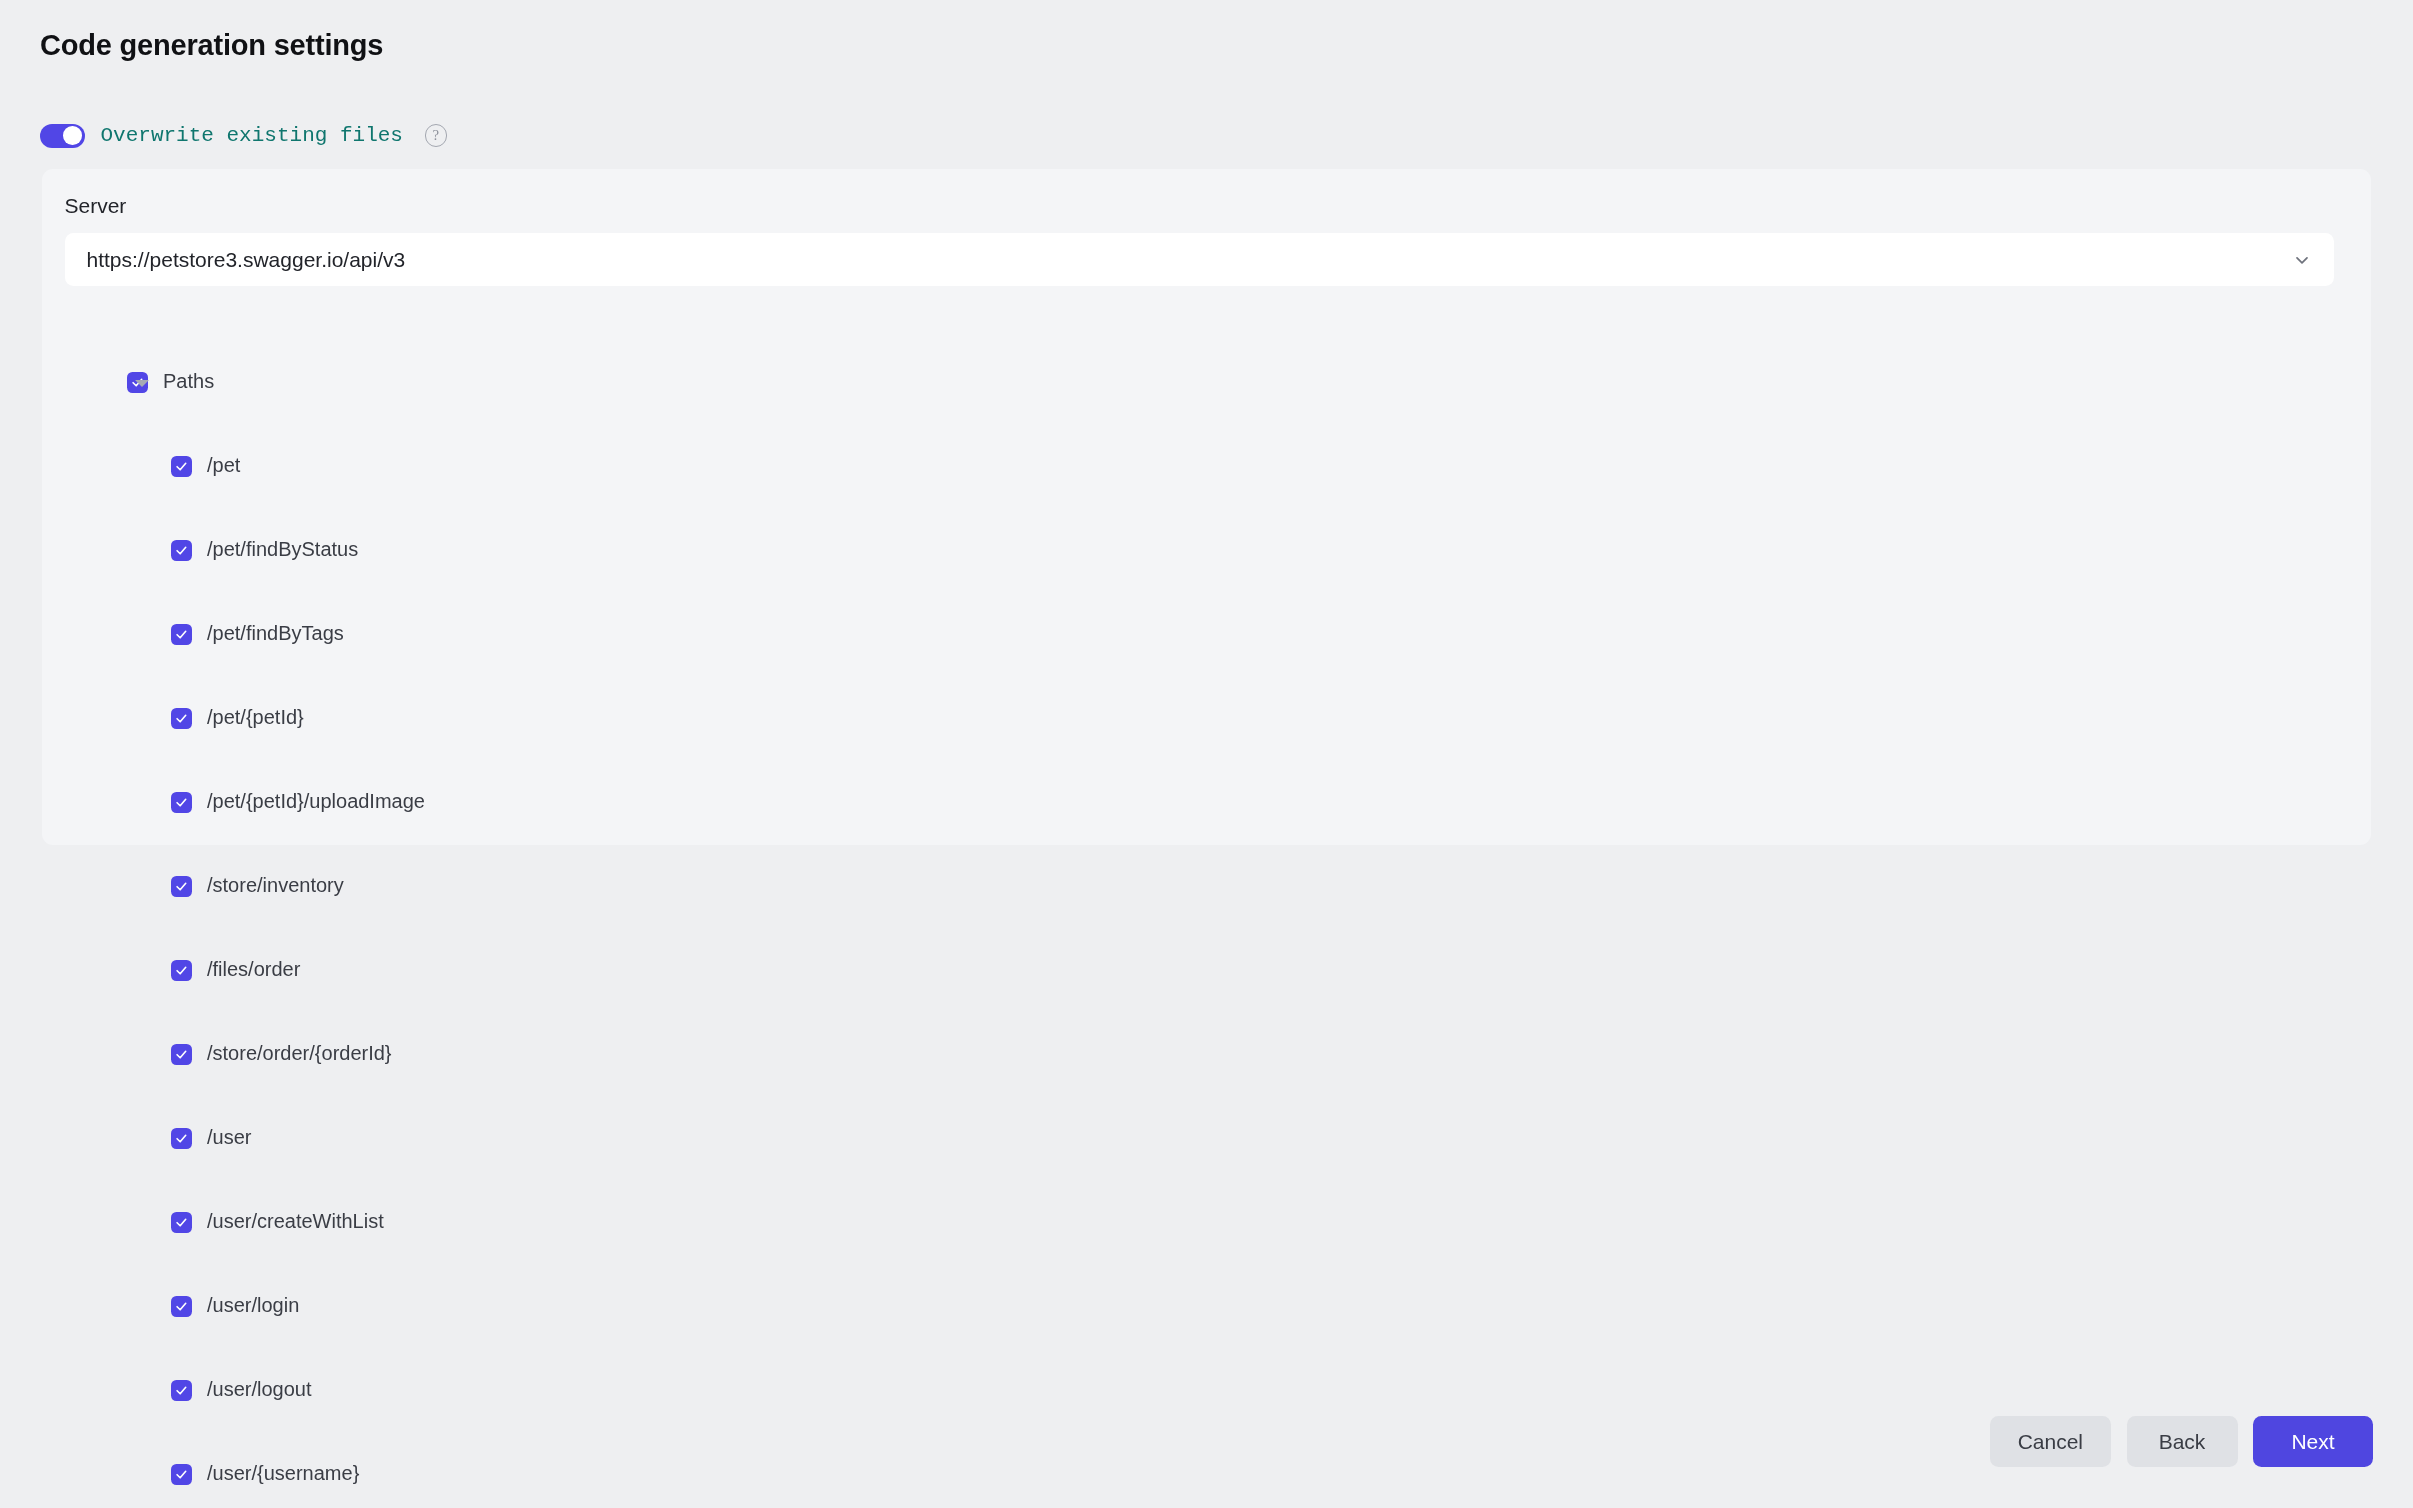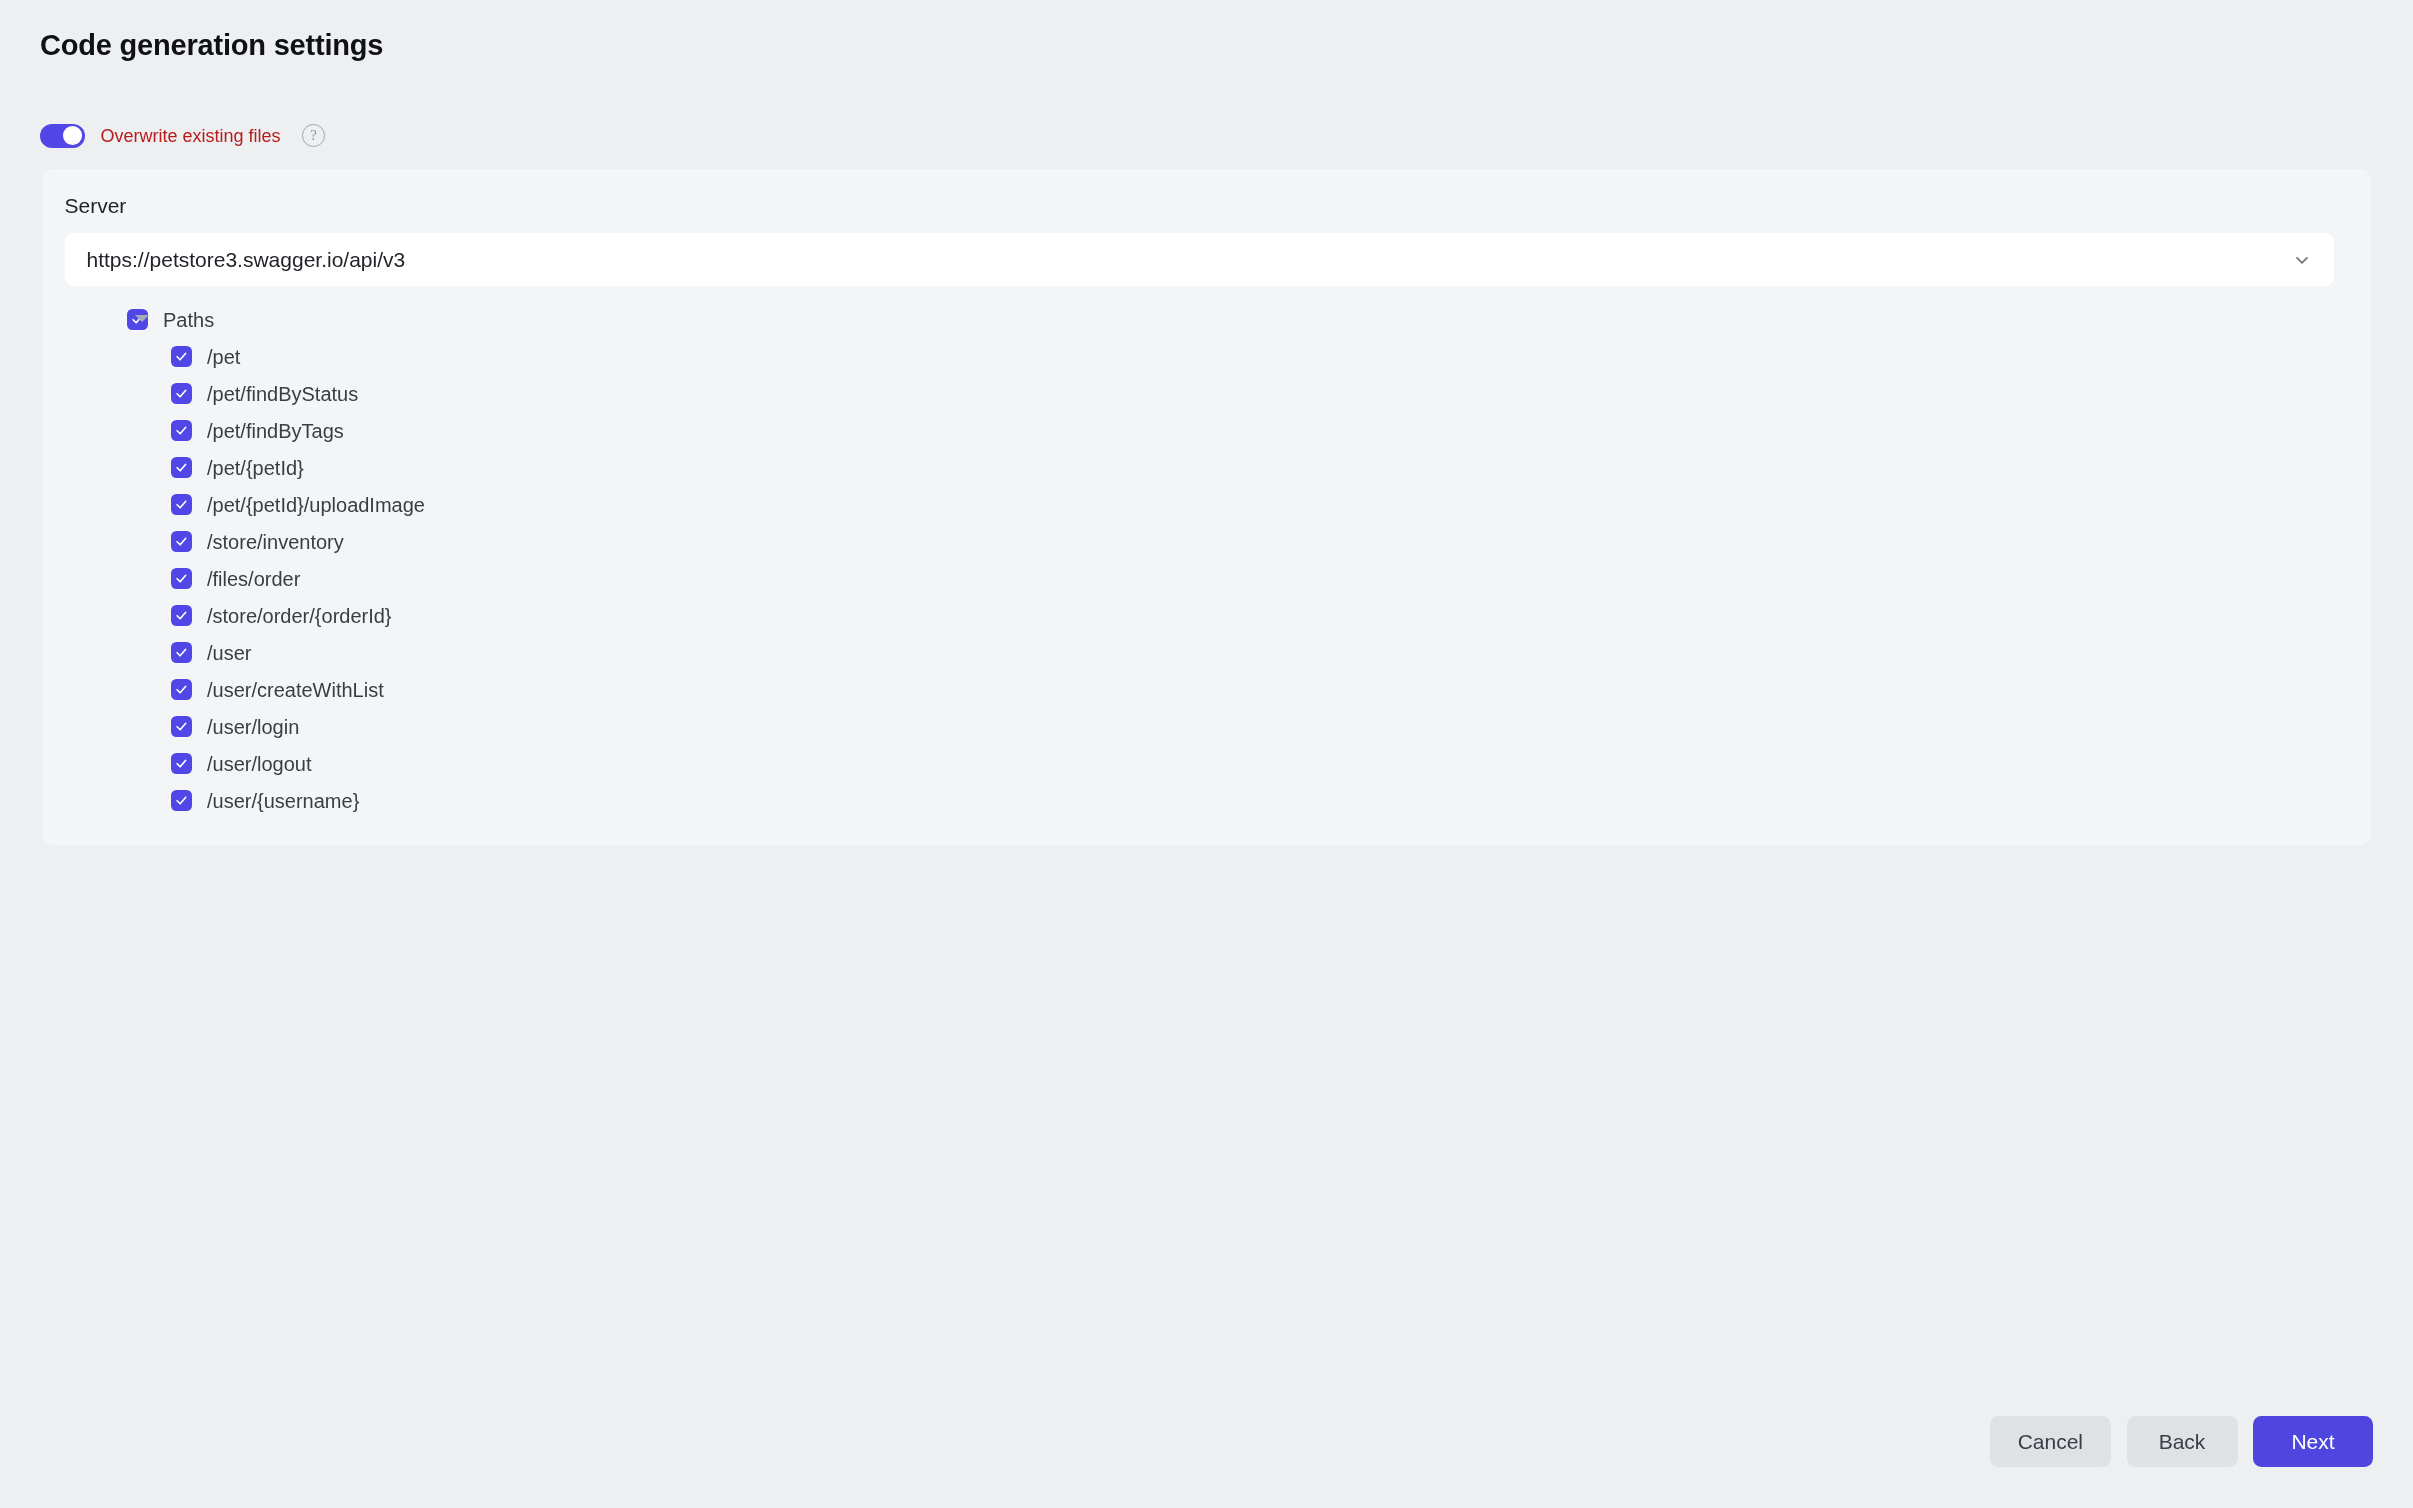--- a/index.html
+++ b/index.html
@@ -53,23 +53,24 @@
   .toggle .knob {
     position: absolute;
     top: 2.7px;
     left: 23px;
     width: 18.6px;
     height: 18.6px;
     border-radius: 50%;
     background: #ffffff;
   }
   .toggle-label {
-    font-size: 18px;
-    color: #b91c1c;
+    font-size: 21px;
+    color: #0f766e;
     line-height: 1;
+    font-family: Liberation Mono, monospace;
   }
   .help-icon {
     width: 22.5px;
     height: 22.5px;
     border-radius: 50%;
     border: 1.6px solid #a3a7b0;
     color: #8d919b;
     font-size: 14.8px;
     display: flex;
     align-items: center;
@@ -130,23 +131,24 @@
   
   .tree {
     position: absolute;
     left: 22.5px;
     top: 140px;
     width: 2252px;
   }
 
   .tree-row {
     display: flex;
-    align-items: flex-start;
+    align-items: flex-end;
     height: 37px;
     cursor: pointer;
+    margin-top: 47px;
   }
   .tree-row.root { padding-left: 62px; }
   .tree-row.child { padding-left: 106px; }
 
   .expander {
     position: absolute;
     left: 68px;
     width: 18.6px;
     height: 18.6px;
     display: flex;

